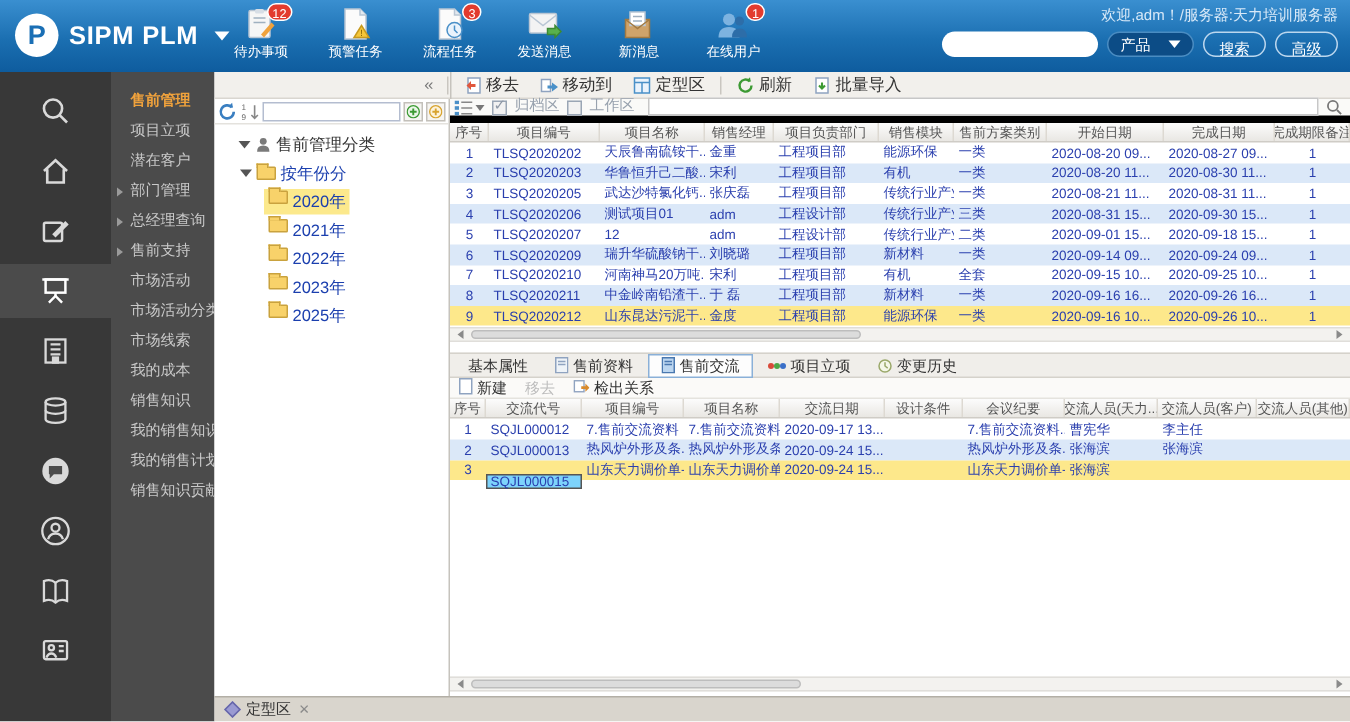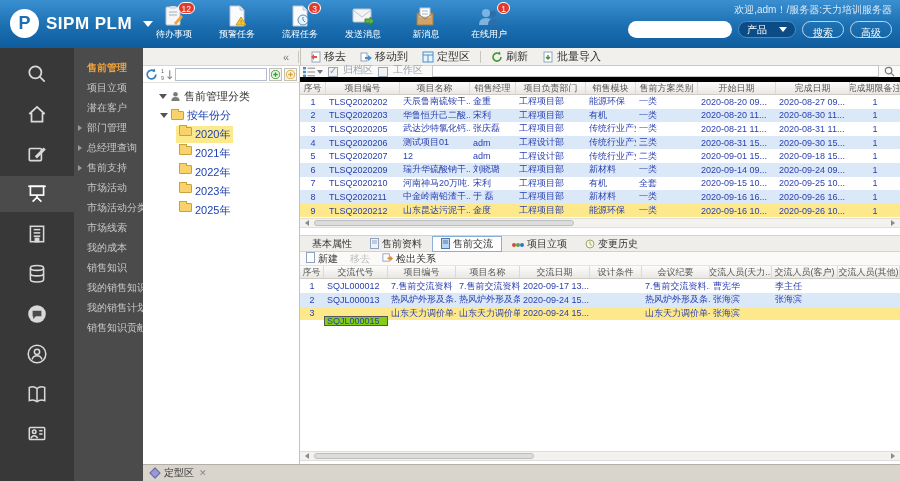--- a/index.html
+++ b/index.html
@@ -99,21 +99,21 @@
   .t2h span:nth-of-type(1),.t2 .trow span:nth-of-type(1){width:24px;justify-content:center;text-align:center;}
   .t2h span:nth-of-type(2),.t2 .trow span:nth-of-type(2){width:64px;}
   .t2h span:nth-of-type(3),.t2 .trow span:nth-of-type(3){width:68px;}
   .t2h span:nth-of-type(4),.t2 .trow span:nth-of-type(4){width:64px;}
   .t2h span:nth-of-type(5),.t2 .trow span:nth-of-type(5){width:70px;}
   .t2h span:nth-of-type(6),.t2 .trow span:nth-of-type(6){width:52px;}
   .t2h span:nth-of-type(7),.t2 .trow span:nth-of-type(7){width:68px;}
   .t2h span:nth-of-type(8),.t2 .trow span:nth-of-type(8){width:62px;}
   .t2h span:nth-of-type(9),.t2 .trow span:nth-of-type(9){width:66px;}
   .t2h span:nth-of-type(10),.t2 .trow span:nth-of-type(10){width:62px;}
-  .t2 .trow.sel span:nth-of-type(2){box-shadow:inset 0 0 0 1px #555;background:#84cc16;margin-top:16px;}
+  .t2 .trow.sel span:nth-of-type(2){box-shadow:inset 0 0 0 1px #555;background:#7dd3fc;margin-top:16px;}
 
   
   .hscroll{height:10px;background:#f3f2ef;border-top:1px solid #e0deda;border-bottom:1px solid #e0deda;position:relative;}
   .hs-arrow{position:absolute;top:0;width:10px;height:8px;display:flex;align-items:center;justify-content:center;}
   .hs-left{left:2px;} .hs-right{right:2px;}
   .tri-l{width:0;height:0;border-top:3px solid transparent;border-bottom:3px solid transparent;border-right:4px solid #8a8a8a;}
   .tri-r{width:0;height:0;border-top:3px solid transparent;border-bottom:3px solid transparent;border-left:4px solid #8a8a8a;}
   .hs-thumb{position:absolute;left:14px;top:1px;height:6px;width:260px;background:#dcdcdc;border:1px solid #bdbdbd;border-radius:3px;}
 
   

